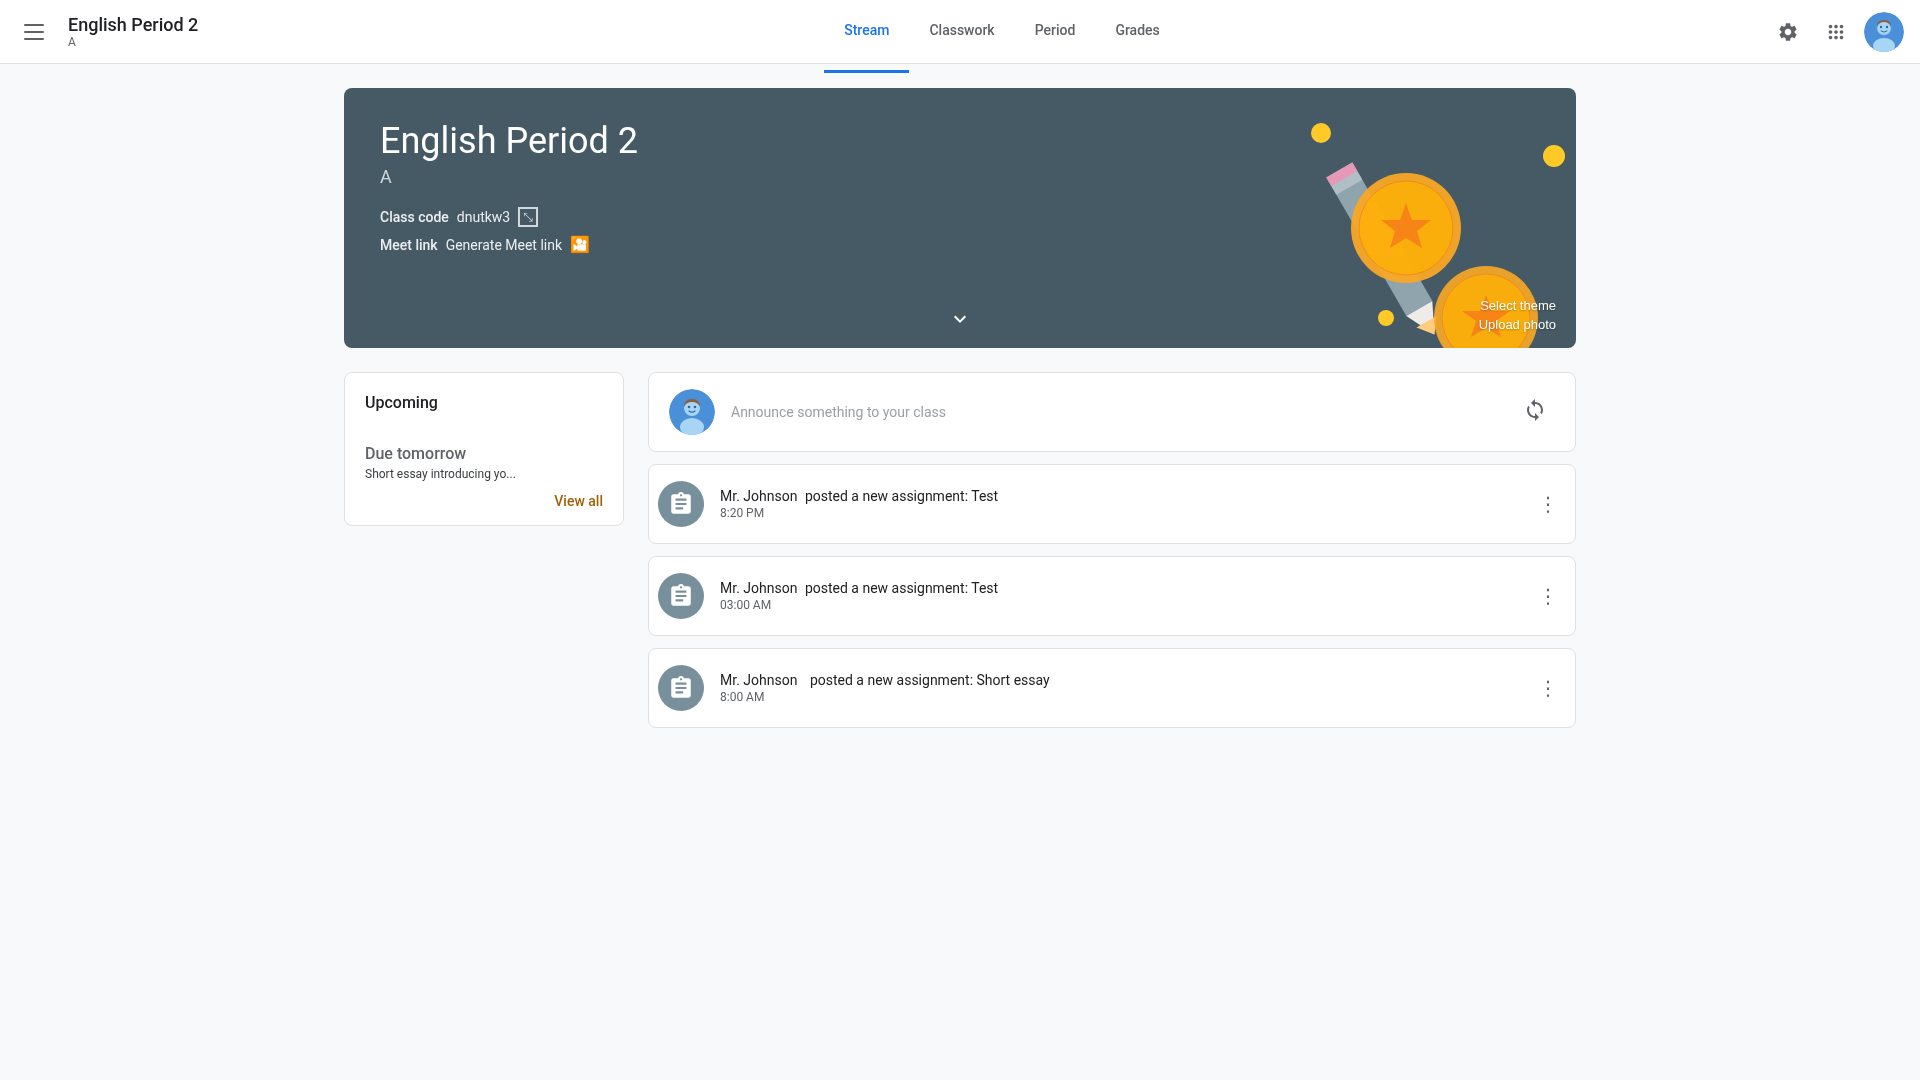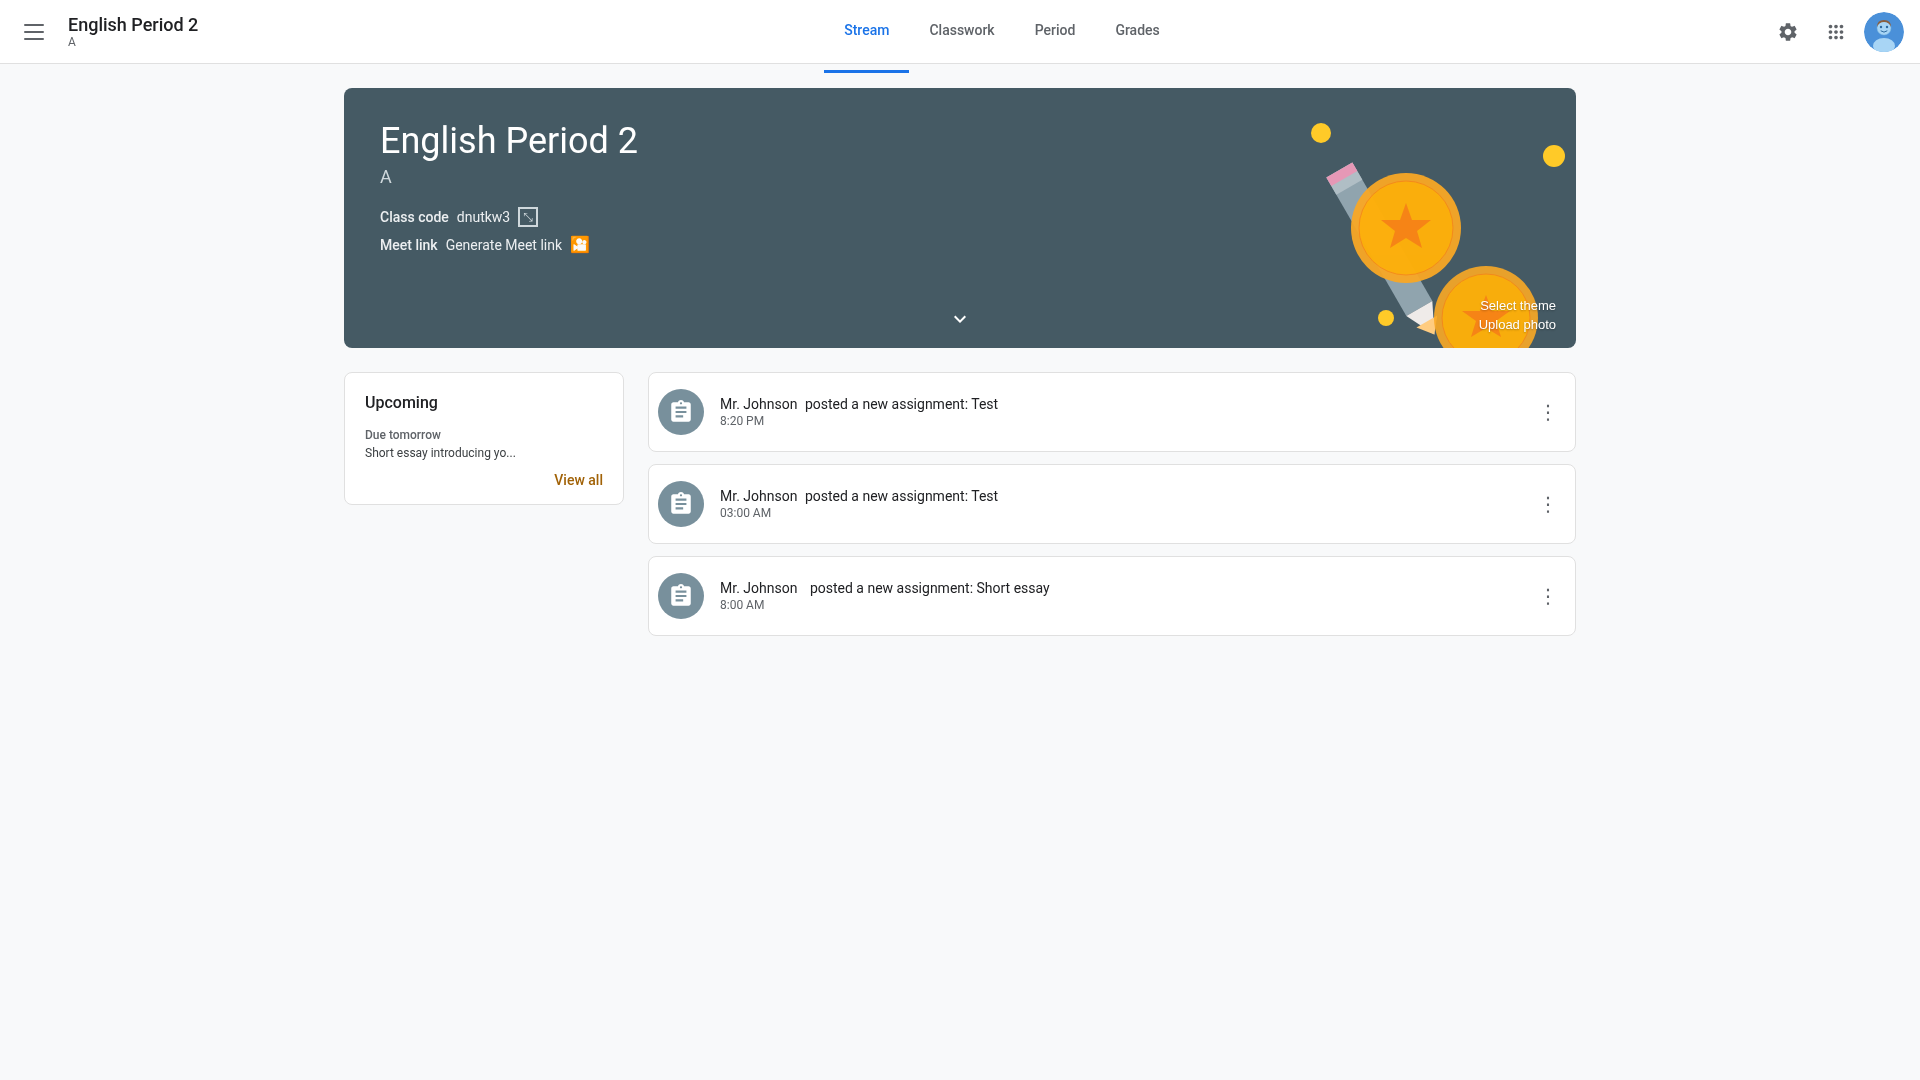--- a/index.html
+++ b/index.html
@@ -210,24 +210,24 @@
     .upcoming-card {
       background: #fff;
       border-radius: 8px;
       border: 1px solid #e0e0e0;
       padding: 20px 20px 16px;
     }
     .upcoming-title {
       font-size: 16px;
       font-weight: 500;
       color: #202124;
-      margin-bottom: 16px;
+      margin-bottom: 32px;
     }
     .due-label {
-      font-size: 12px;
+      font-size: 16px;
       font-weight: 500;
       color: #5f6368;
       margin-bottom: 4px;
     }
     .due-item {
       font-size: 12px;
       color: #3c4043;
       margin-bottom: 12px;
     }
     .view-all-link {
@@ -436,20 +436,40 @@
       <div class="upcoming-card">
         <h3 class="upcoming-title">Upcoming</h3>
         <p class="due-label">Due tomorrow</p>
         <p class="due-item">Short essay introducing yo...</p>
         <a class="view-all-link">View all</a>
       </div>
     </aside>
 
     <div class="stream">
 
+      <div class="announce-card">
+        <div class="announce-avatar">
+          <svg viewBox="0 0 46 46" xmlns="http://www.w3.org/2000/svg" width="46" height="46">
+            <circle cx="23" cy="23" r="23" fill="#4a90d9"></circle>
+            <circle cx="23" cy="19" r="8" fill="#a8d5f5"></circle>
+            <ellipse cx="23" cy="38" rx="12" ry="9" fill="#a8d5f5"></ellipse>
+            <circle cx="20" cy="18" r="1.3" fill="#2d6a9f"></circle>
+            <circle cx="26" cy="18" r="1.3" fill="#2d6a9f"></circle>
+            <path d="M20 22 Q23 24.5 26 22" stroke="#2d6a9f" stroke-width="1.1" fill="none" stroke-linecap="round"></path>
+            <path d="M15 18 Q15 10 23 10 Q31 10 31 18 Q29 13 23 13 Q17 13 15 18Z" fill="#8b5e3c"></path>
+          </svg>
+        </div>
+        <span class="announce-placeholder">Announce something to your class</span>
+        <div class="announce-action">
+          
+          <svg width="24" height="24" viewBox="0 0 24 24" fill="none" xmlns="http://www.w3.org/2000/svg">
+            <path d="M12 4V1L8 5l4 4V6c3.31 0 6 2.69 6 6 0 1.01-.25 1.97-.7 2.8l1.46 1.46A7.93 7.93 0 0 0 20 12c0-4.42-3.58-8-8-8zm0 14c-3.31 0-6-2.69-6-6 0-1.01.25-1.97.7-2.8L5.24 7.74A7.93 7.93 0 0 0 4 12c0 4.42 3.58 8 8 8v3l4-4-4-4v3z" fill="#5f6368"></path>
+          </svg>
+        </div>
+      </div>
 
       <div class="post-card">
         <div class="post-icon">
           <svg width="26" height="26" viewBox="0 0 24 24" fill="none" xmlns="http://www.w3.org/2000/svg">
             <path d="M19 3h-4.18C14.4 1.84 13.3 1 12 1c-1.3 0-2.4.84-2.82 2H5c-1.1 0-2 .9-2 2v14c0 1.1.9 2 2 2h14c1.1 0 2-.9 2-2V5c0-1.1-.9-2-2-2zm-7 0c.55 0 1 .45 1 1s-.45 1-1 1-1-.45-1-1 .45-1 1-1zm2 14H7v-2h7v2zm3-4H7v-2h10v2zm0-4H7V7h10v2z" fill="#fff"></path>
           </svg>
         </div>
         <div class="post-info">
           <p class="post-title">
             <span>Mr. Johnson</span>

